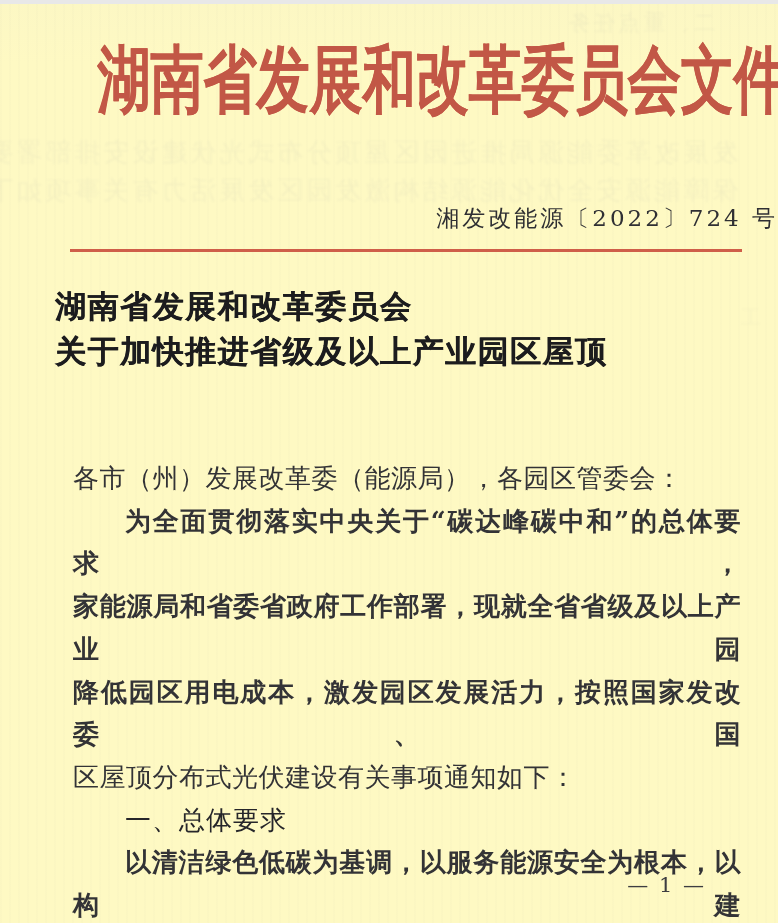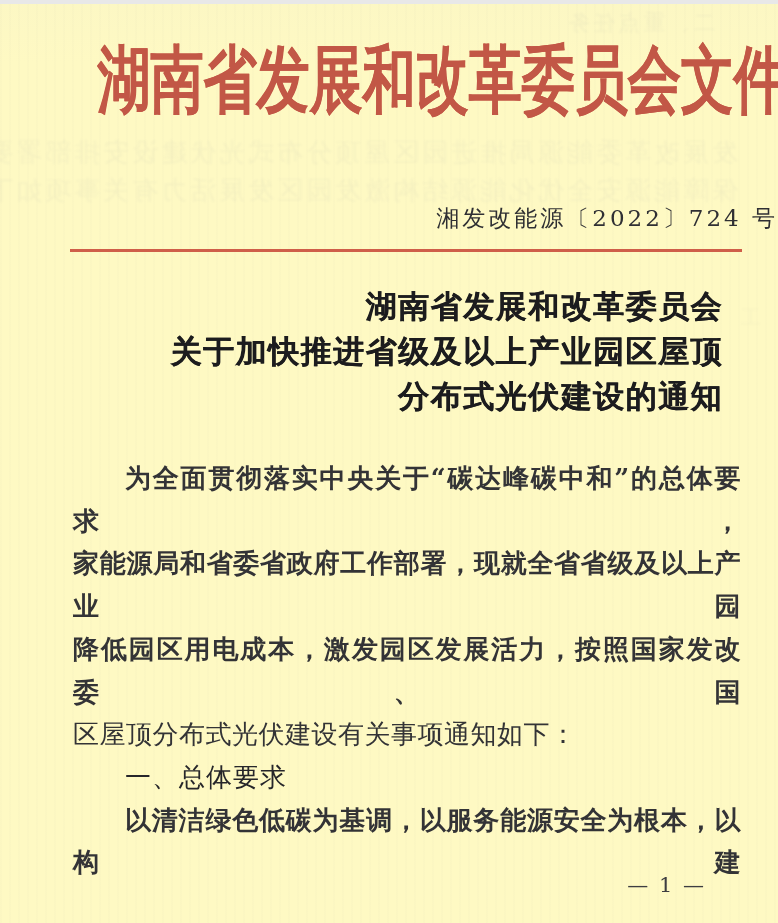--- a/index.html
+++ b/index.html
@@ -78,21 +78,21 @@
     top: 245px; left: 70px;
     width: 672px; height: 3px;
     background: #cf5e49;
   }
 
   
   .doc-title {
     position: absolute;
     top: 280px; left: 55px;
     width: 668px;
-    text-align: right;
+    text-align: left;
     font-weight: bold;
     font-size: 31px;
     line-height: 45px;
     letter-spacing: 1.5px;
     color: #1c1c1e;
     text-shadow: 0.4px 0 0 #1c1c1e;
   }
 
   
   .body-text {
@@ -145,24 +145,24 @@
     <span class="stretch">湖南省发展和改革委员会文件</span>
   </div>
 
   <div class="doc-number">湘发改能源〔2022〕724 号</div>
 
   <div class="red-rule"></div>
 
   <div class="doc-title">
     <div>湖南省发展和改革委员会</div>
     <div>关于加快推进省级及以上产业园区屋顶</div>
-    <div>分布式光伏建设的通知</div>
   </div>
 
   <div class="body-text">
+    <div class="bline">各市（州）发展改革委（能源局），各园区管委会：</div>
 
     <div class="bline indent full">为全面贯彻落实中央关于“碳达峰碳中和”的总体要求，</div>
     <div class="bline full">家能源局和省委省政府工作部署，现就全省省级及以上产业园</div>
     <div class="bline full">降低园区用电成本，激发园区发展活力，按照国家发改委、国</div>
     <div class="bline">区屋顶分布式光伏建设有关事项通知如下：</div>
 
     <div class="bline heading">一、总体要求</div>
 
     <div class="bline indent full">以清洁绿色低碳为基调，以服务能源安全为根本，以构建</div>
 

